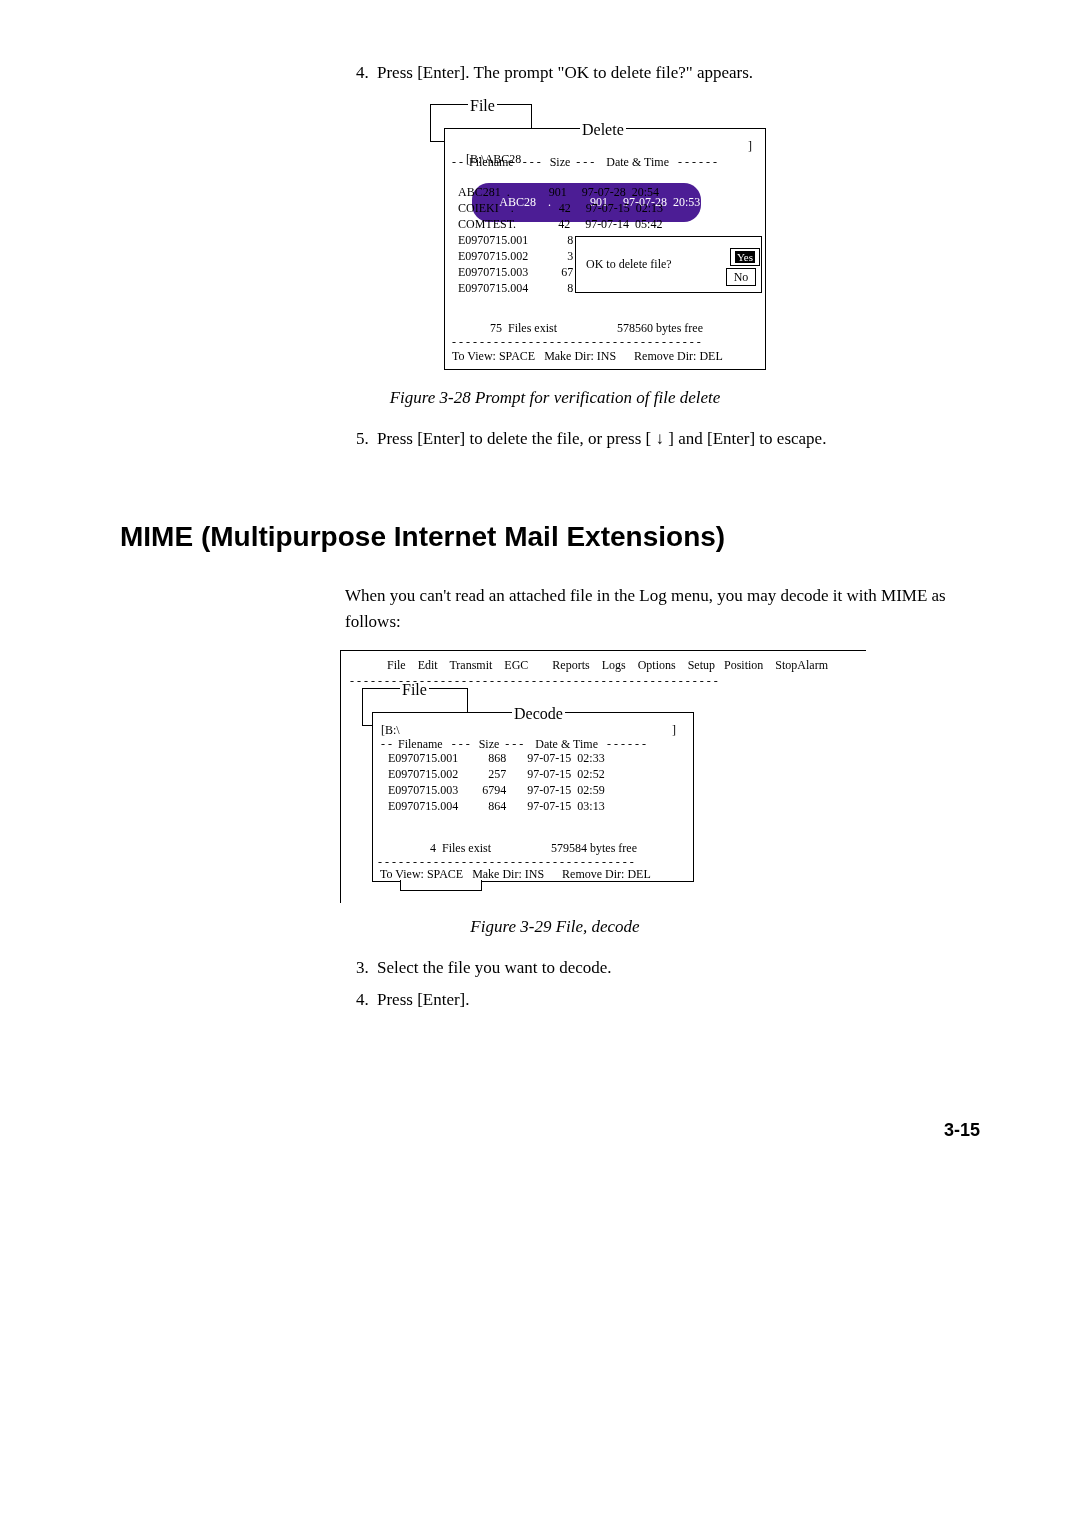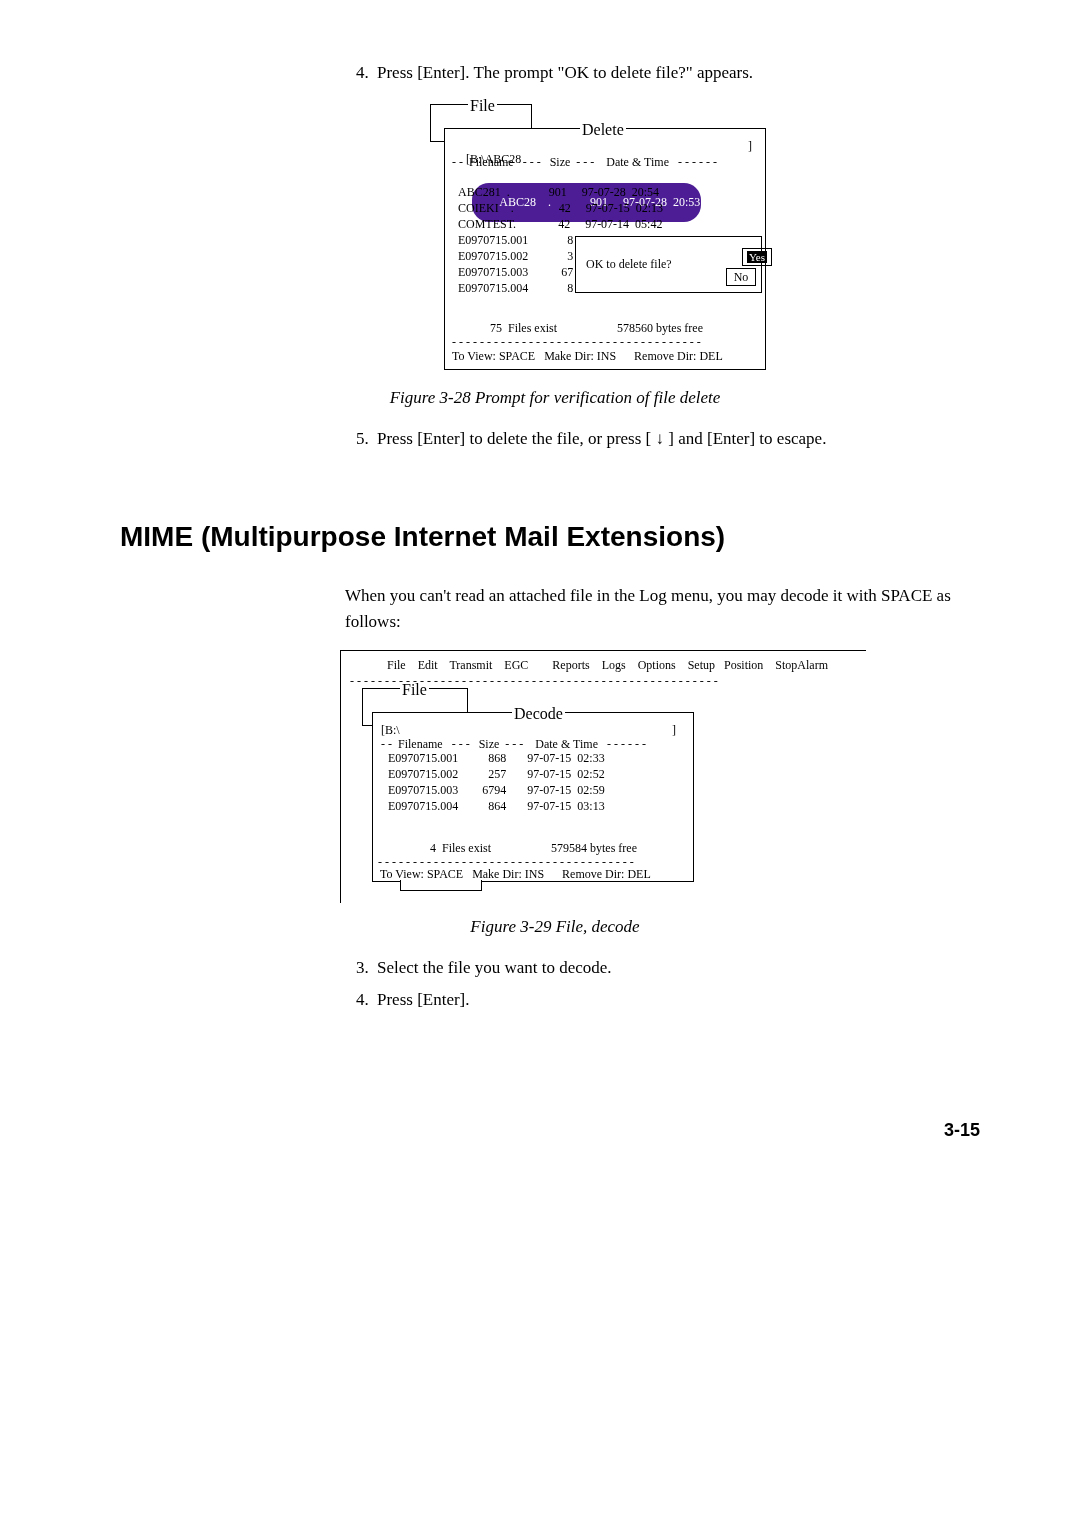--- a/index.html
+++ b/index.html
@@ -71,21 +71,21 @@
     <div class="txt" style="position:relative;height:16px;"><span><span style="padding-left:4px">COIEKI    .</span>               <span>42</span>     <span>97-07-15  02:13</span></span></div>
     <div class="txt" style="position:relative;height:16px;"><span><span style="padding-left:4px">COMTEST.</span>              <span>42</span>     <span>97-07-14  05:42</span></span></div>
     <div class="txt" style="position:relative;height:16px;"><span><span style="padding-left:4px">E0970715.001</span>             <span>8</span></span></div>
     <div class="txt" style="position:relative;height:16px;"><span><span style="padding-left:4px">E0970715.002</span>             <span>3</span></span></div>
     <div class="txt" style="position:relative;height:16px;"><span><span style="padding-left:4px">E0970715.003</span>           <span>67</span></span></div>
     <div class="txt" style="position:relative;height:16px;"><span><span style="padding-left:4px">E0970715.004</span>             <span>8</span></span></div>
   </div>
 
   <div class="box" style="left:145px;top:140px;width:185px;height:55px;"></div>
   <span class="txt" style="left:156px;top:162px;">OK to delete file?</span>
-  <div class="btnbox" style="position:absolute;left:312px;top:152px;width:28px;height:16px;">
+  <div class="btnbox" style="position:absolute;left:300px;top:152px;width:28px;height:16px;">
     <span class="yesbox">Yes</span>
   </div>
   <div class="btnbox" style="position:absolute;left:296px;top:172px;width:28px;height:16px;">
     <span class="nobox">No</span>
   </div>
 
   <span class="txt" style="left:60px;top:226px;">75  Files exist                    578560 bytes free</span>
   <span class="txt dash" style="left:22px;top:240px;">- - - - - - - - - - - - - - - - - - - - - - - - - - - - - - - - - - - -</span>
   <span class="txt" style="left:22px;top:254px;">To View: SPACE   Make Dir: INS      Remove Dir: DEL</span>
 </div>
@@ -94,21 +94,21 @@
 
 <div class="body-text">
   <ol class="steps" start="5">
     <li>Press [Enter] to delete the file, or press [  ↓  ] and [Enter] to escape.</li>
   </ol>
 </div>
 
 <h2>MIME (Multipurpose Internet Mail Extensions)</h2>
 
 <div class="body-text">
-  <p style="line-height:1.5;margin:0 0 16px 0;">When you can't read an attached file in the Log menu, you may decode it with SPACE as follows:</p>
+  <p style="line-height:1.5;margin:0 0 16px 0;">When you can't read an attached file in the Log menu, you may decode it with MIME as follows:</p>
 </div>
 
 <div class="fig fig2">
 
   <div class="box" style="left:0;top:0;width:525px;height:252px;border-right:none;border-bottom:none;"></div>
 
   <span class="menubar" style="left:12px;top:8px;">File    Edit    Transmit    EGC        Reports    Logs    Options    Setup   Position    StopAlarm</span>
   <span class="menudash" style="left:10px;top:24px;">- - - - - - - - - - - - - - - - - - - - - - - - - - - - - - - - - - - - - - - - - - - - - - - - - - - - -</span>
 
   <div class="box" style="left:22px;top:38px;width:104px;height:36px;"></div>

